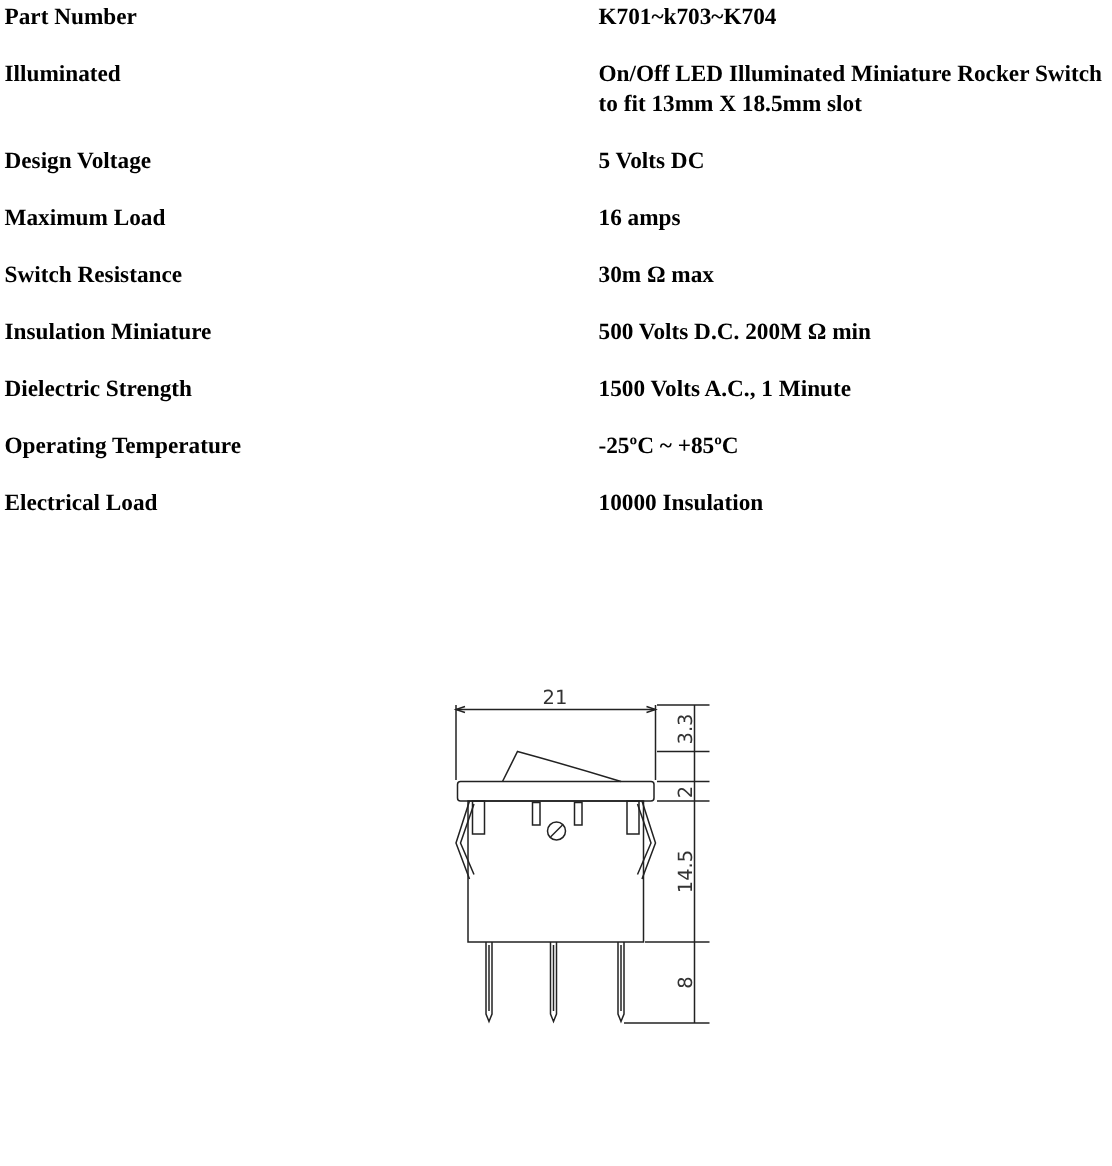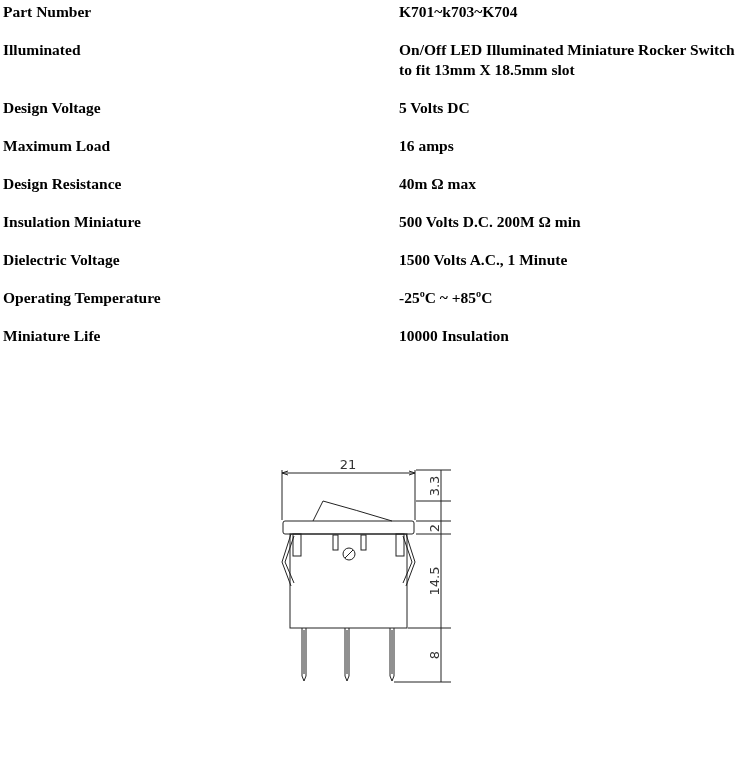--- a/index.html
+++ b/index.html
@@ -1,21 +1,21 @@
 <!DOCTYPE html>
 <html><head>
   <meta charset="utf-8">
   <style>
     html, body { margin: 0; padding: 0; background: #ffffff; }
     body { width: 741px; height: 777px; position: relative; overflow: hidden;
       font-family: "Liberation Serif", serif; color: #000; }
     .spec-row { position: absolute; left: 0; width: 741px; font-weight: bold; font-size: 15.5px; line-height: 20px; }
     .spec-label { position: absolute; left: 3px; top: 0; white-space: nowrap; }
     .spec-value { position: absolute; left: 399px; top: 0; white-space: nowrap; }
-    .drawing { position: absolute; left: 266px; top: 450px; width: 190px; height: 240px; }
+    .drawing { position: absolute; left: 288px; top: 450px; width: 190px; height: 240px; }
     .dim-text { font-family: "DejaVu Sans", sans-serif; font-size: 13px; fill: #333; }
   </style>
 </head>
 <body>
 
 <div class="spec-row" style="top:2px;">
   <span class="spec-label">Part Number</span>
   <span class="spec-value">K701~k703~K704</span>
 </div>
 <div class="spec-row" style="top:40px;">
@@ -25,37 +25,37 @@
 </div>
 <div class="spec-row" style="top:98px;">
   <span class="spec-label">Design Voltage</span>
   <span class="spec-value">5 Volts DC</span>
 </div>
 <div class="spec-row" style="top:136px;">
   <span class="spec-label">Maximum Load</span>
   <span class="spec-value">16 amps</span>
 </div>
 <div class="spec-row" style="top:174px;">
-  <span class="spec-label">Design Resistance</span>
-  <span class="spec-value">40m Ω max</span>
+  <span class="spec-label">Switch Resistance</span>
+  <span class="spec-value">30m Ω max</span>
 </div>
 <div class="spec-row" style="top:212px;">
   <span class="spec-label">Insulation Miniature</span>
   <span class="spec-value">500 Volts D.C. 200M Ω min</span>
 </div>
 <div class="spec-row" style="top:250px;">
-  <span class="spec-label">Dielectric Voltage</span>
+  <span class="spec-label">Dielectric Strength</span>
   <span class="spec-value">1500 Volts A.C., 1 Minute</span>
 </div>
 <div class="spec-row" style="top:288px;">
   <span class="spec-label">Operating Temperature</span>
   <span class="spec-value">-25ºC  ~  +85ºC</span>
 </div>
 <div class="spec-row" style="top:326px;">
-  <span class="spec-label">Miniature Life</span>
+  <span class="spec-label">Electrical Load</span>
   <span class="spec-value">10000 Insulation</span>
 </div>
 
 <div class="drawing">
   <svg width="190" height="240" viewBox="0 0 190 240" fill="none" stroke="#222" stroke-width="1">
 
     <line x1="16" y1="20" x2="16" y2="70"></line>
     <line x1="149" y1="20" x2="149" y2="70"></line>
     <line x1="16" y1="23" x2="149" y2="23"></line>
     <polyline points="22,21 16,23 22,25"></polyline>

